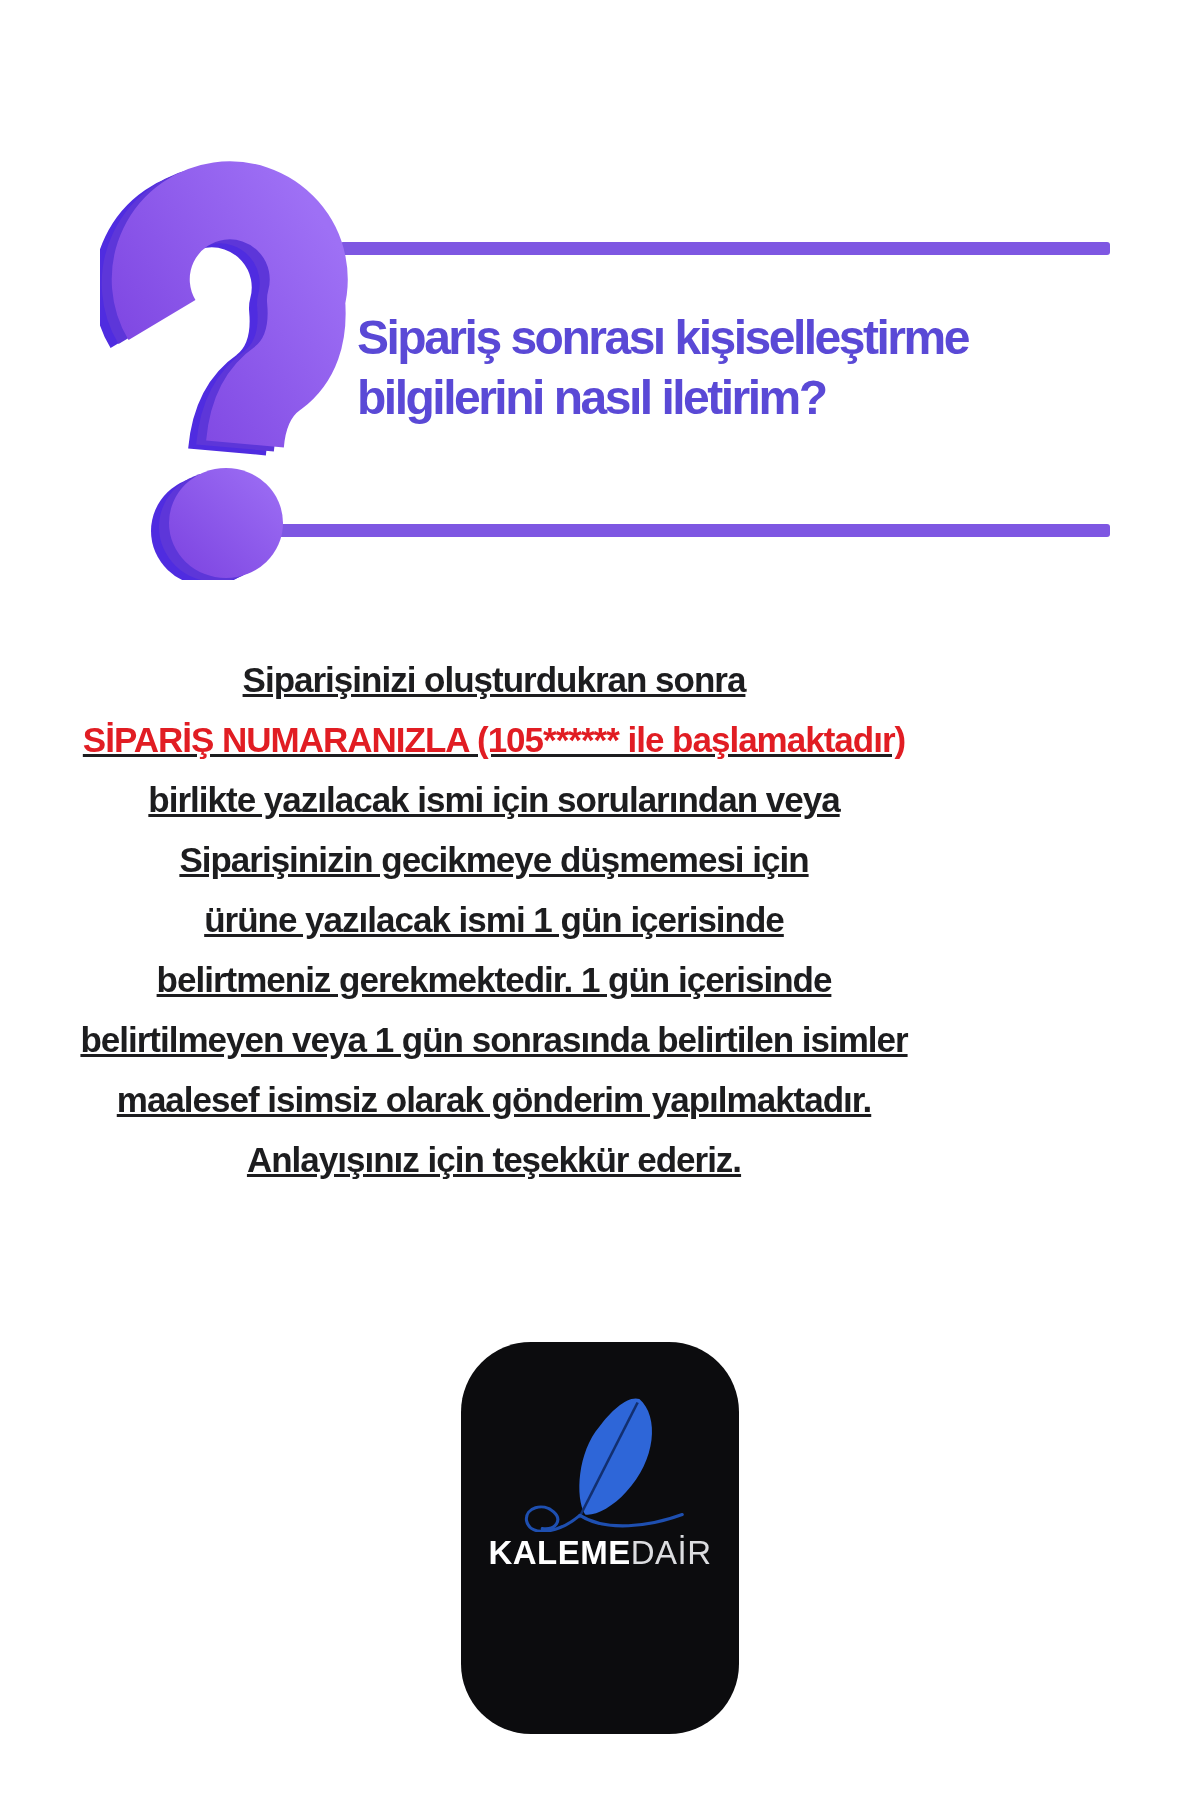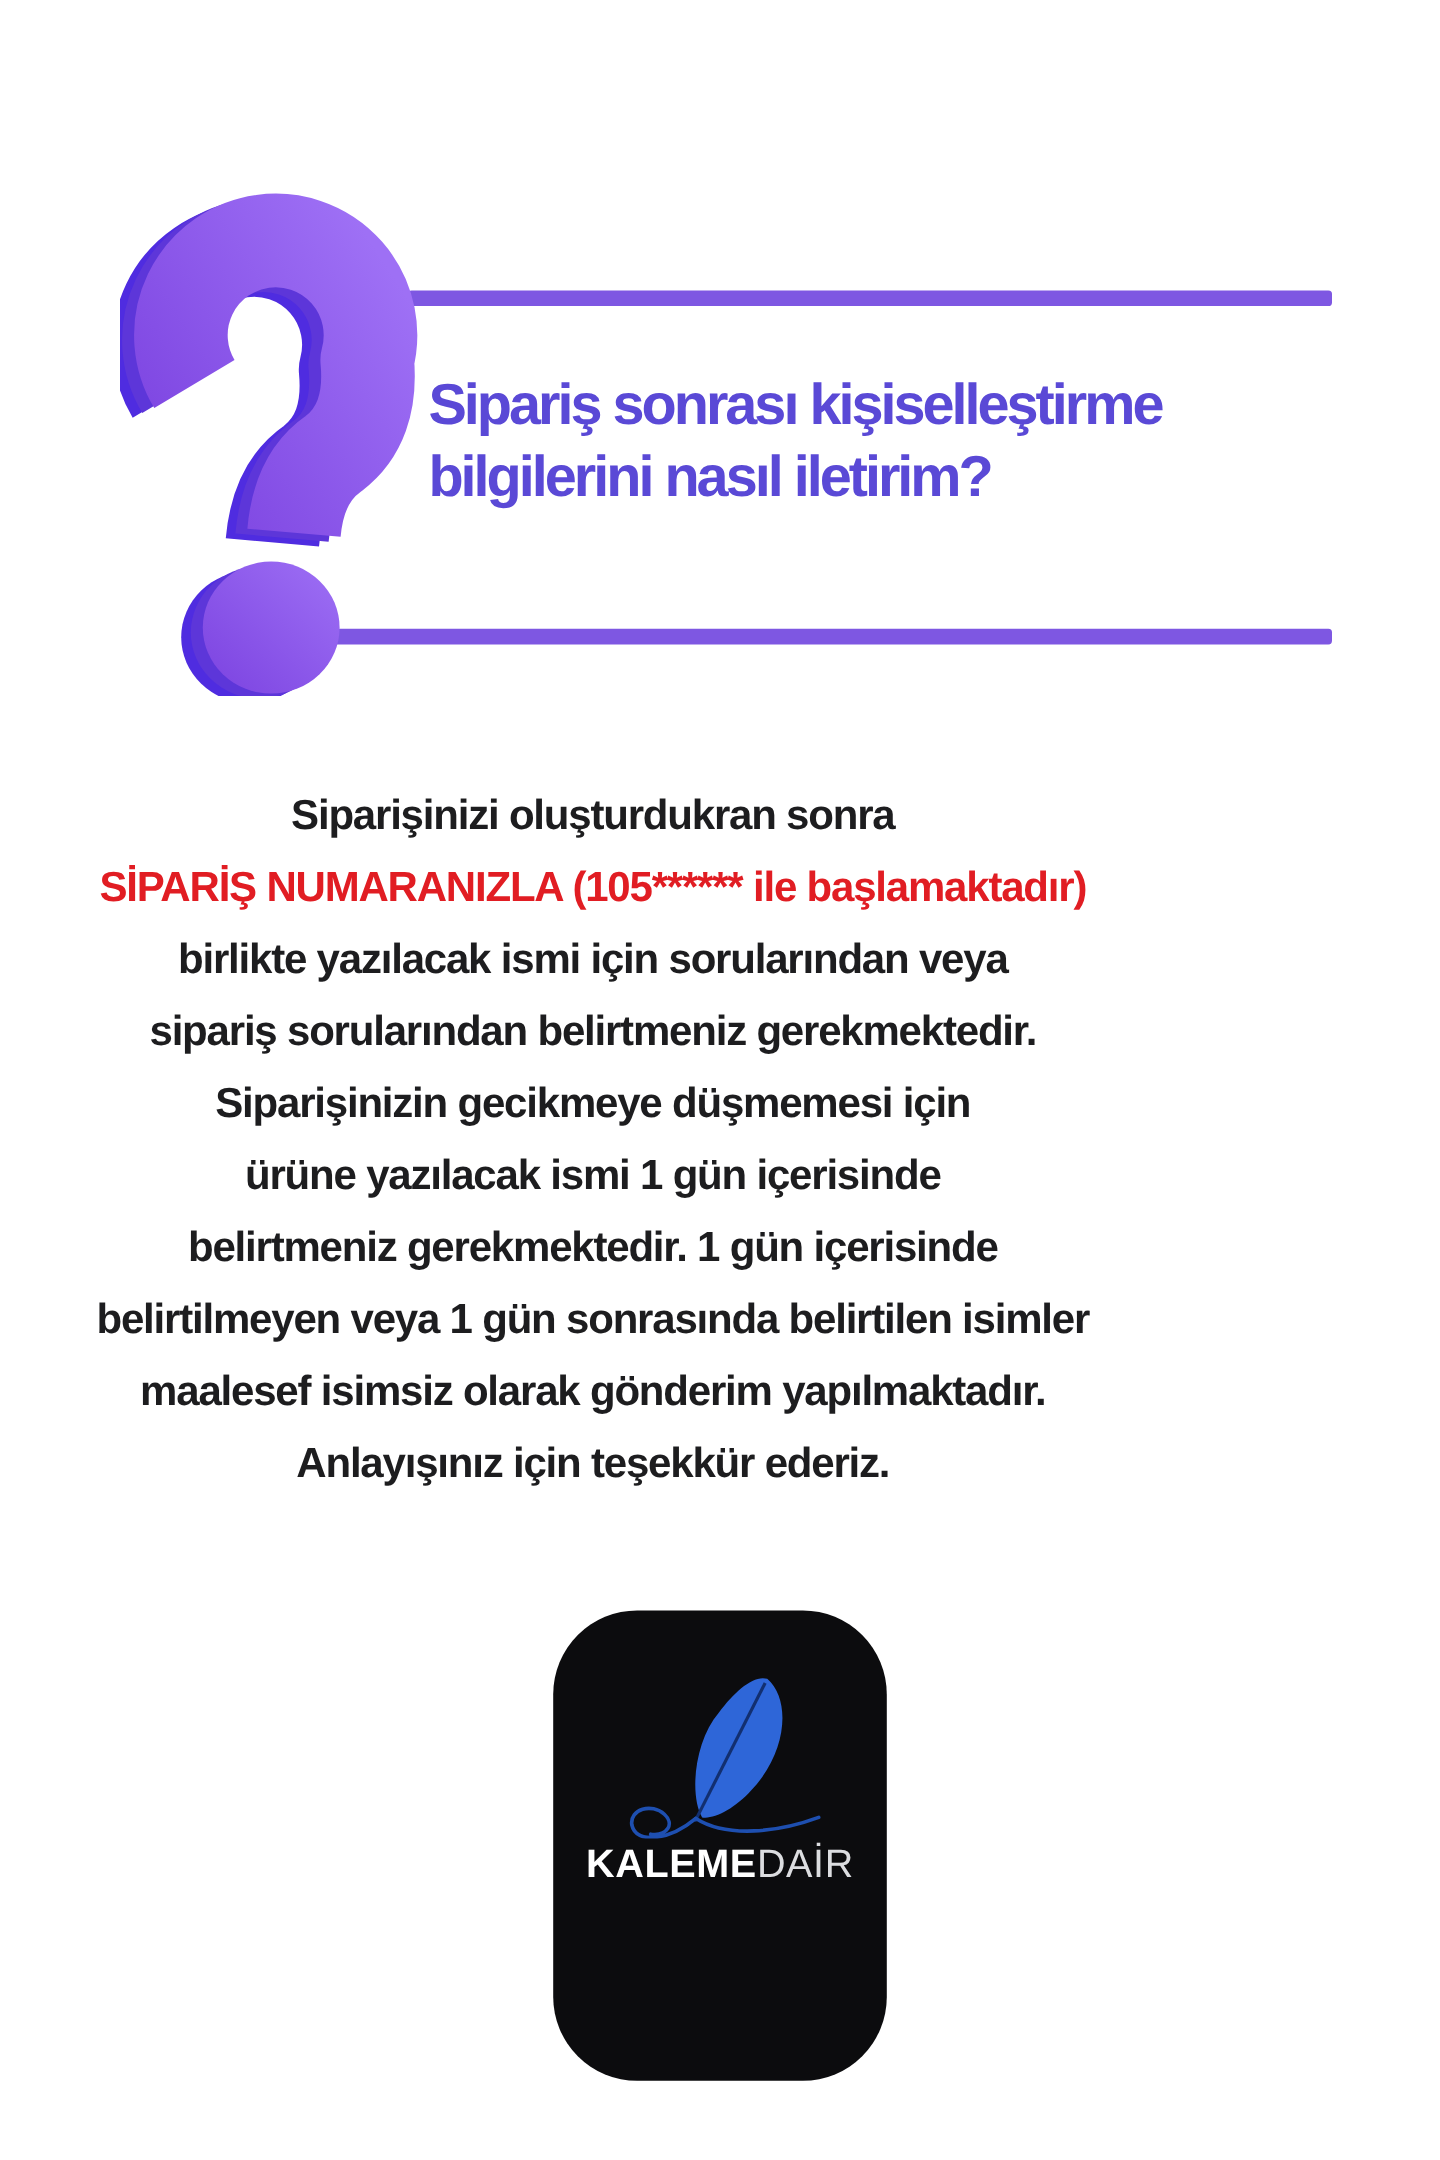--- a/index.html
+++ b/index.html
@@ -53,20 +53,21 @@
     position:absolute;
     left:0; top:650px;
     width:988px;
     text-align:center;
     color:var(--ink,#1d1d1f);
     font-size:35px;
     line-height:60px;
     font-weight:700;
     letter-spacing:-1px;
     z-index:2;
+    text-decoration:underline;
   }
   .body-line{ white-space:nowrap; }
   .body-line.red{ color:var(--red,#e11d23); }
 
   
   .logo{
     position:absolute;
     left:461px; top:1342px;
     width:278px; height:392px;
     background:var(--logo-bg,#0c0c0e);
@@ -124,21 +125,20 @@
 
   <div class="heading">
     <div>Sipariş sonrası kişiselleştirme</div>
     <div>bilgilerini nasıl iletirim?</div>
   </div>
 
   <div class="body-text">
     <div class="body-line">Siparişinizi oluşturdukran sonra</div>
     <div class="body-line red">SİPARİŞ NUMARANIZLA (105****** ile başlamaktadır)</div>
     <div class="body-line">birlikte yazılacak ismi için sorularından veya</div>
-    <div class="body-line">sipariş sorularından belirtmeniz gerekmektedir.</div>
     <div class="body-line">Siparişinizin gecikmeye düşmemesi için</div>
     <div class="body-line">ürüne yazılacak ismi 1 gün içerisinde</div>
     <div class="body-line">belirtmeniz gerekmektedir. 1 gün içerisinde</div>
     <div class="body-line">belirtilmeyen veya 1 gün sonrasında belirtilen isimler</div>
     <div class="body-line">maalesef isimsiz olarak gönderim yapılmaktadır.</div>
     <div class="body-line">Anlayışınız için teşekkür ederiz.</div>
   </div>
 
   <div class="logo">
     <svg class="logo-feather" viewBox="0 0 240 160" aria-hidden="true">

